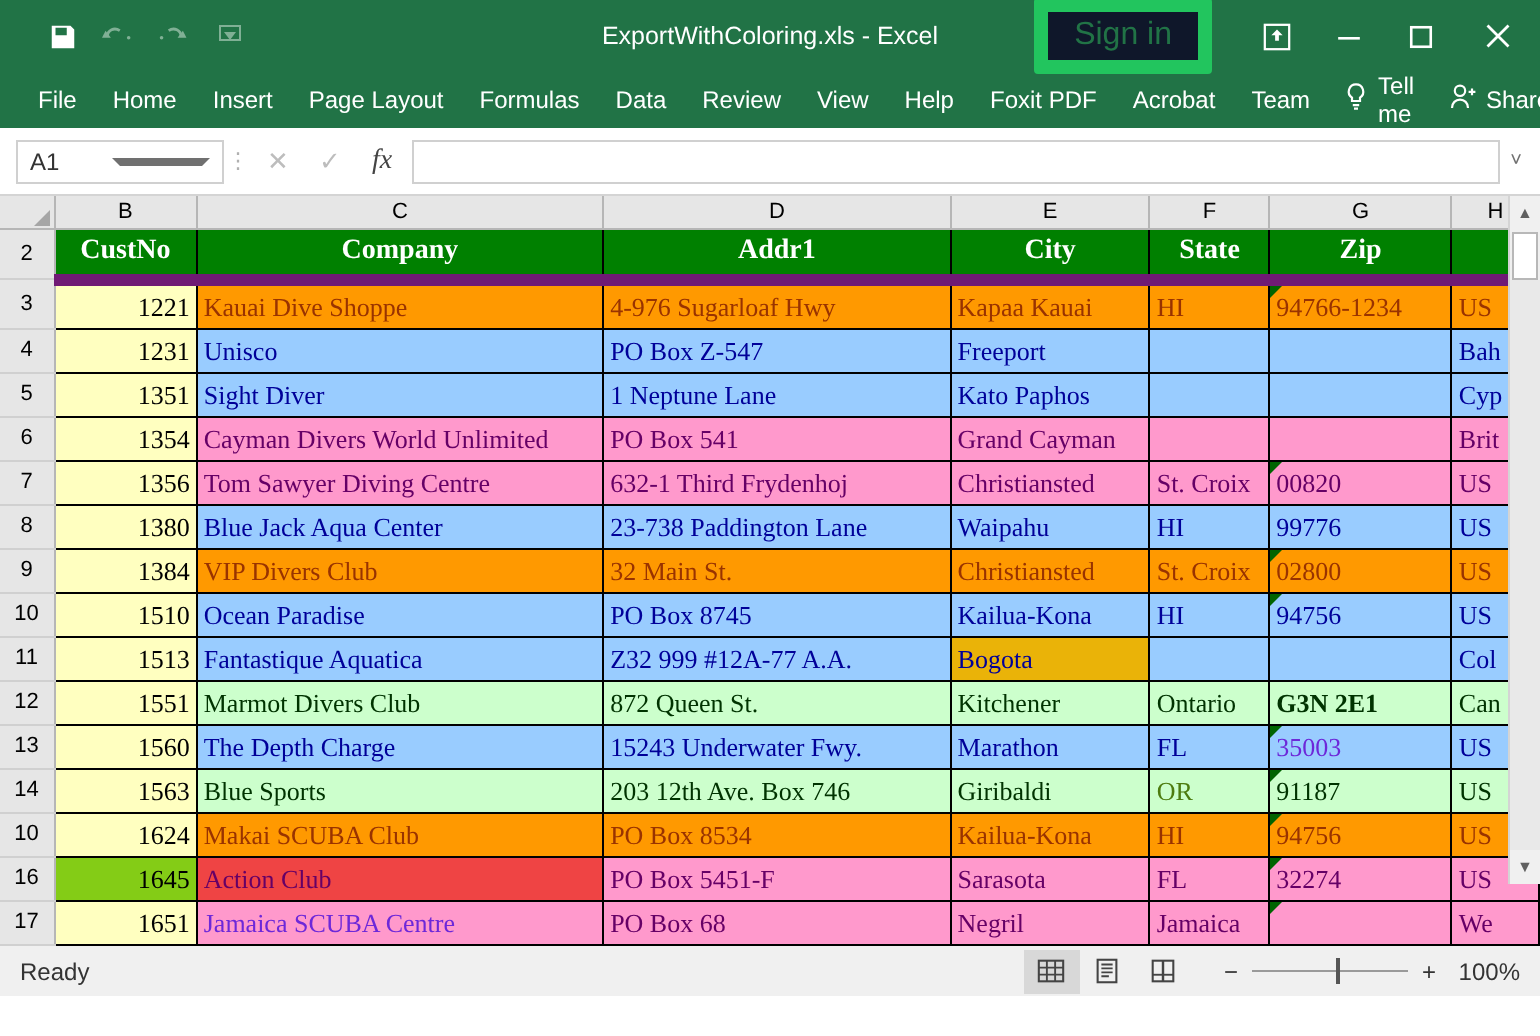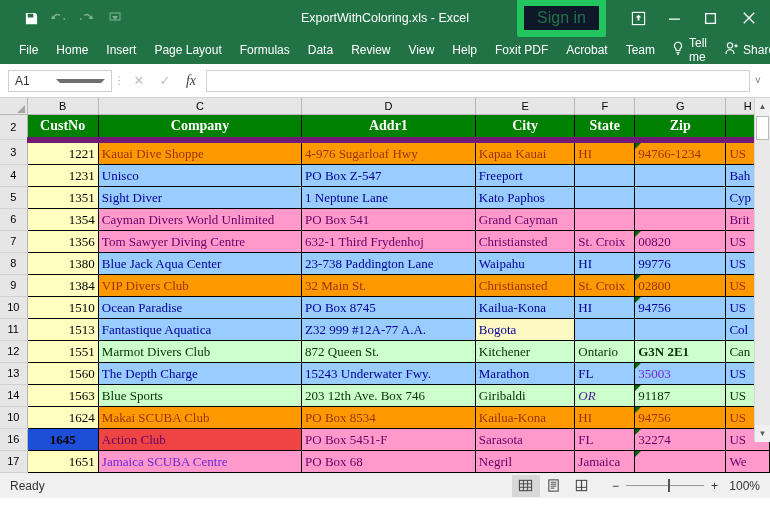--- a/index.html
+++ b/index.html
@@ -360,21 +360,21 @@
           <td class="cell" style="width:100px;background:#99CCFF;color:#000099;"><span>Kailua-Kona</span></td>
           <td class="cell" style="width:60px;background:#99CCFF;color:#000099;"><span>HI</span></td>
           <td class="cell" style="width:92px;background:#99CCFF;color:#000099;"><span class="errtri"></span><span>94756</span></td>
           <td class="cell" style="width:36px;background:#99CCFF;color:#000099;"><span>US</span></td>
         </tr>
         <tr>
           <th class="rowhdr">11</th>
           <td class="cell custno" style="width:72px;background:#FFFFC0;color:#000000;text-align:right;"><span>1513</span></td>
           <td class="cell" style="width:204px;background:#99CCFF;color:#000099;"><span>Fantastique Aquatica</span></td>
           <td class="cell" style="width:175px;background:#99CCFF;color:#000099;"><span>Z32 999 #12A-77 A.A.</span></td>
-          <td class="cell" style="width:100px;background:#fef9c3;color:#000099;"><span>Bogota</span></td>
+          <td class="cell" style="width:100px;background:#eab308;color:#000099;"><span>Bogota</span></td>
           <td class="cell" style="width:60px;background:#99CCFF;color:#000099;"><span></span></td>
           <td class="cell" style="width:92px;background:#99CCFF;color:#000099;"><span></span></td>
           <td class="cell" style="width:36px;background:#99CCFF;color:#000099;"><span>Col</span></td>
         </tr>
         <tr>
           <th class="rowhdr">12</th>
           <td class="cell custno" style="width:72px;background:#FFFFC0;color:#000000;text-align:right;"><span>1551</span></td>
           <td class="cell" style="width:204px;background:#CCFFCC;color:#003300;"><span>Marmot Divers Club</span></td>
           <td class="cell" style="width:175px;background:#CCFFCC;color:#003300;"><span>872 Queen St.</span></td>
           <td class="cell" style="width:100px;background:#CCFFCC;color:#003300;"><span>Kitchener</span></td>
@@ -391,37 +391,37 @@
           <td class="cell" style="width:60px;background:#99CCFF;color:#000099;"><span>FL</span></td>
           <td class="cell" style="width:92px;background:#99CCFF;color:#6d28d9;"><span class="errtri"></span><span>35003</span></td>
           <td class="cell" style="width:36px;background:#99CCFF;color:#000099;"><span>US</span></td>
         </tr>
         <tr>
           <th class="rowhdr">14</th>
           <td class="cell custno" style="width:72px;background:#FFFFC0;color:#000000;text-align:right;"><span>1563</span></td>
           <td class="cell" style="width:204px;background:#CCFFCC;color:#003300;"><span>Blue Sports</span></td>
           <td class="cell" style="width:175px;background:#CCFFCC;color:#003300;"><span>203 12th Ave. Box 746</span></td>
           <td class="cell" style="width:100px;background:#CCFFCC;color:#003300;"><span>Giribaldi</span></td>
-          <td class="cell" style="width:60px;background:#CCFFCC;color:#4c1d95;font-style:italic;"><span>OR</span></td>
+          <td class="cell" style="width:60px;background:#CCFFCC;color:#4d7c0f;"><span>OR</span></td>
           <td class="cell" style="width:92px;background:#CCFFCC;color:#003300;"><span class="errtri"></span><span>91187</span></td>
           <td class="cell" style="width:36px;background:#CCFFCC;color:#003300;"><span>US</span></td>
         </tr>
         <tr>
           <th class="rowhdr">10</th>
           <td class="cell custno" style="width:72px;background:#FFFFC0;color:#000000;text-align:right;"><span>1624</span></td>
           <td class="cell" style="width:204px;background:#FF9900;color:#993300;"><span>Makai SCUBA Club</span></td>
           <td class="cell" style="width:175px;background:#FF9900;color:#993300;"><span>PO Box 8534</span></td>
           <td class="cell" style="width:100px;background:#FF9900;color:#993300;"><span>Kailua-Kona</span></td>
           <td class="cell" style="width:60px;background:#FF9900;color:#993300;"><span>HI</span></td>
           <td class="cell" style="width:92px;background:#FF9900;color:#993300;"><span class="errtri"></span><span>94756</span></td>
           <td class="cell" style="width:36px;background:#FF9900;color:#993300;"><span>US</span></td>
         </tr>
         <tr>
           <th class="rowhdr">16</th>
-          <td class="cell custno" style="width:72px;background:#1d4ed8;color:#000000;text-align:center;font-weight:bold;"><span>1645</span></td>
+          <td class="cell custno" style="width:72px;background:#84cc16;color:#000000;text-align:right;"><span>1645</span></td>
           <td class="cell" style="width:204px;background:#ef4444;color:#660066;"><span>Action Club</span></td>
           <td class="cell" style="width:175px;background:#FF99CC;color:#660066;"><span>PO Box 5451-F</span></td>
           <td class="cell" style="width:100px;background:#FF99CC;color:#660066;"><span>Sarasota</span></td>
           <td class="cell" style="width:60px;background:#FF99CC;color:#660066;"><span>FL</span></td>
           <td class="cell" style="width:92px;background:#FF99CC;color:#660066;"><span class="errtri"></span><span>32274</span></td>
           <td class="cell" style="width:36px;background:#FF99CC;color:#660066;"><span>US</span></td>
         </tr>
         <tr>
           <th class="rowhdr">17</th>
           <td class="cell custno" style="width:72px;background:#FFFFC0;color:#000000;text-align:right;"><span>1651</span></td>

